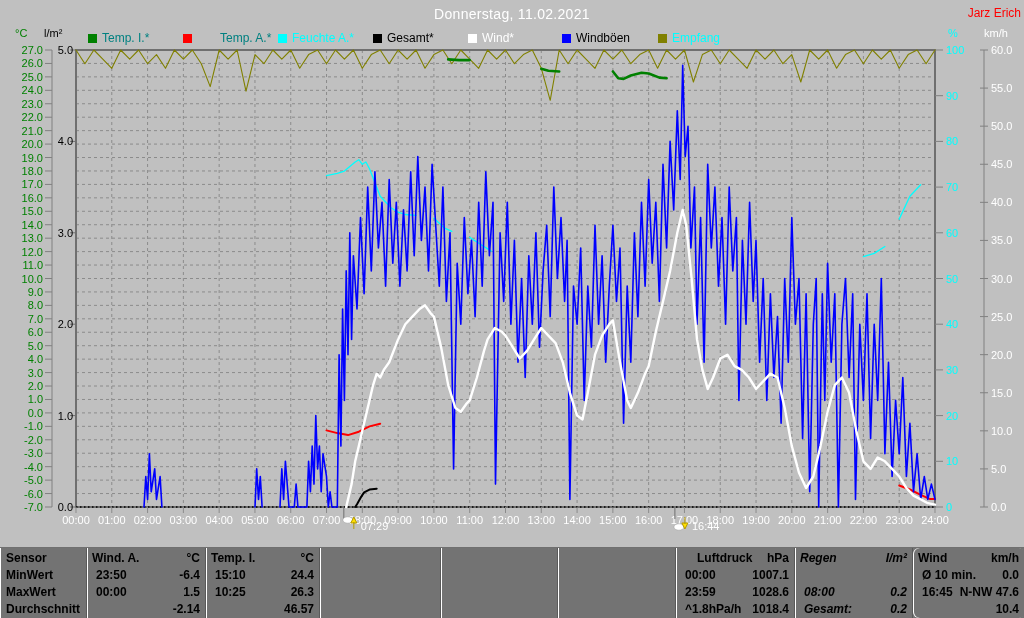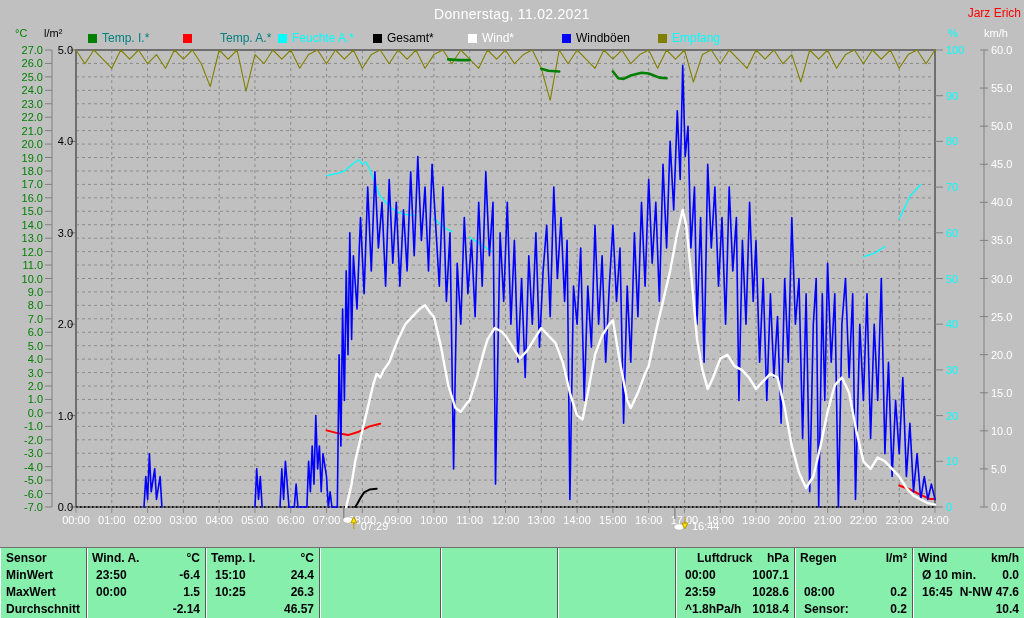--- a/index.html
+++ b/index.html
@@ -24,25 +24,25 @@
   .unit { position:absolute; font-size:11px; }
   .unit-c   { left:15px;  top:27px; color:#008000; }
   .unit-lm2 { left:44px;  top:27px; color:#000000; }
   .unit-pct { left:948px; top:27px; color:#00ffff; }
   .unit-kmh { left:984px; top:27px; color:#ffffff; }
   #legend { position:absolute; left:0; top:0; width:1024px; height:46px; }
   .leg-item { position:absolute; top:31px; height:11px; white-space:nowrap; font-size:12px; }
   .leg-swatch { display:inline-block; width:9px; height:9px; vertical-align:-1px; margin-right:5px; }
   #stats {
     position:absolute; left:0; top:547px; width:1024px; height:71px;
-    background:#86efac; border-top:1px solid #707070;
+    background:#737373; border-top:1px solid #707070;
     display:flex; font-size:12px; font-weight:bold; color:#000;
   }
   .stat-group { height:100%; border-right:1px solid #5a5a5a; box-shadow:inset 1px 0 0 #ffffff; overflow:hidden; }
-  .stat-group:last-child { border-right:none; }
+  .stat-group:last-child { border-right:none;border-radius:6px; }
   .stat-row { display:flex; height:17px; line-height:17px; }
   .stat-row.hdr { height:19px; line-height:20px; }
   .stat-left  { padding-left:9px; white-space:nowrap; }
   .stat-right { margin-left:auto; padding-right:5px; white-space:nowrap; }
   .rowlabel { padding-left:6px; white-space:nowrap; }
 </style>
 </head>
 <body>
 
 <svg id="chart-svg" width="1024" height="540">
@@ -449,35 +449,35 @@
       </div>
       <div class="stat-row">
         <span class="stat-left">23:59</span>
         <span class="stat-right">1028.6</span>
       </div>
       <div class="stat-row">
         <span class="stat-left">^1.8hPa/h</span>
         <span class="stat-right">1018.4</span>
       </div>
     </div>
-    <div class="stat-group" style="width: 118px;">
+    <div class="stat-group" style="width: 118px; font-style: italic;">
       <div class="stat-row hdr">
         <span class="stat-left" style="padding-left: 5px;">Regen</span>
         <span class="stat-right">l/m²</span>
       </div>
       <div class="stat-row">
         <span class="stat-left"></span>
         <span class="stat-right"></span>
       </div>
       <div class="stat-row">
         <span class="stat-left">08:00</span>
         <span class="stat-right">0.2</span>
       </div>
       <div class="stat-row">
-        <span class="stat-left">Sensor:</span>
+        <span class="stat-left">Gesamt:</span>
         <span class="stat-right">0.2</span>
       </div>
     </div>
     <div class="stat-group" style="width: 111px;">
       <div class="stat-row hdr">
         <span class="stat-left" style="padding-left: 5px;">Wind</span>
         <span class="stat-right">km/h</span>
       </div>
       <div class="stat-row">
         <span class="stat-left">Ø 10 min.</span>

